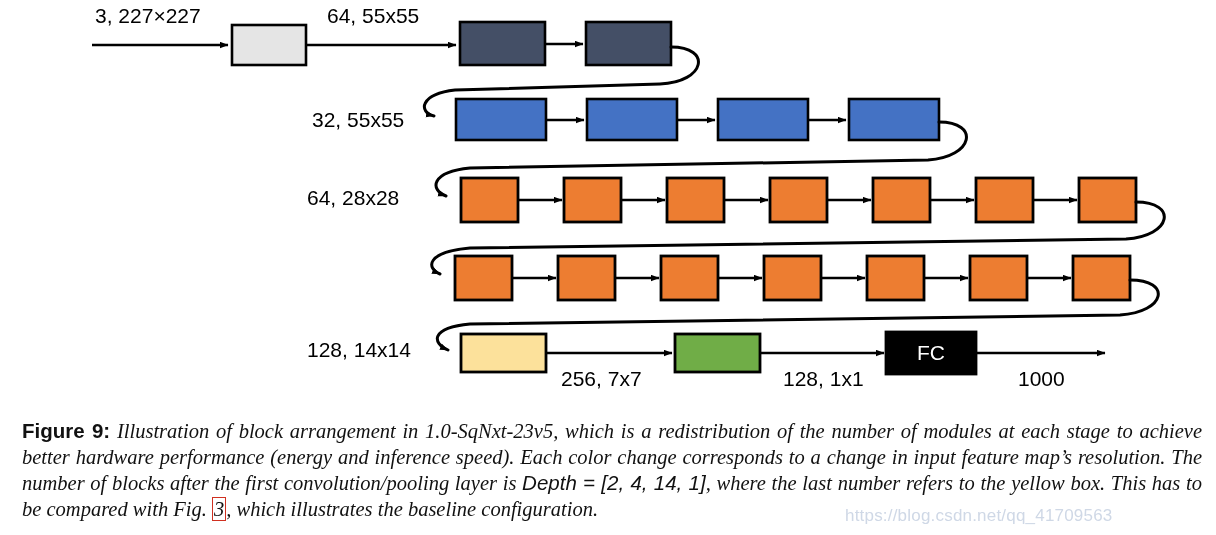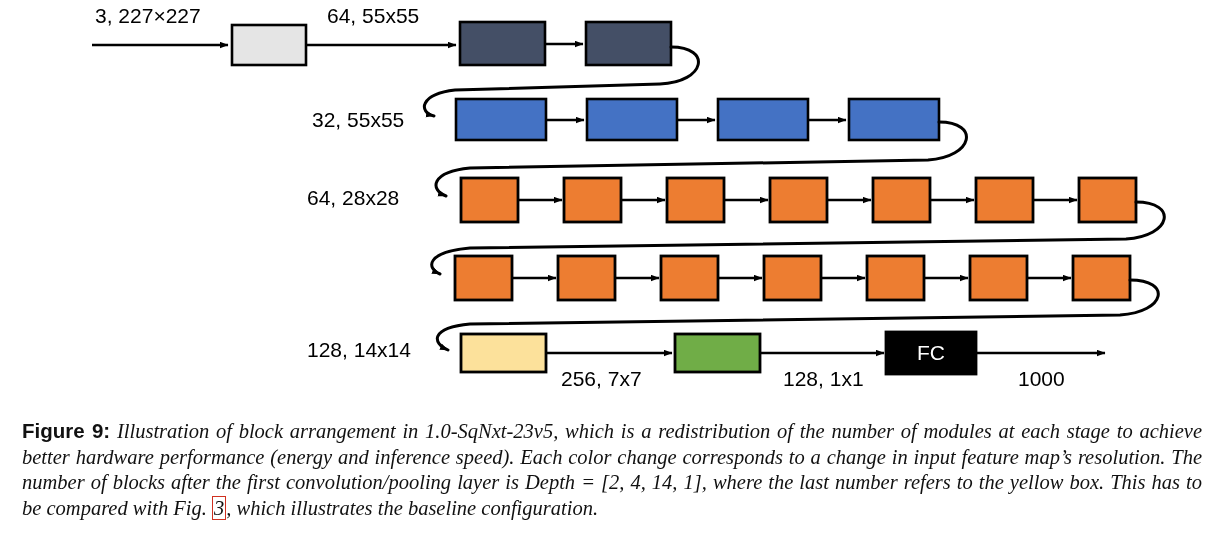--- a/index.html
+++ b/index.html
@@ -49,21 +49,21 @@
     color: #111111;
     text-align: justify;
     font-style: italic;
   }
   .caption .figlabel {
     font-weight: bold;
     font-style: normal;
     font-family: Liberation Sans, sans-serif;
   }
   .caption .mathy {
-    font-family: Liberation Serif, serif;
+    font-family: Liberation Sans, sans-serif;
     font-style: italic;
   }
   .linkbox {
     border: 1px solid #d03020;
     padding: 0 1px;
     color: #111111;
   }
   .watermark {
     position: absolute;
     left: 845px;
@@ -167,14 +167,15 @@
 
     <text class="box-label" x="1018" y="386">1000</text>
     <line x1="976" y1="353" x2="1105" y2="353" stroke="#000" stroke-width="2.6" marker-end="url(#arrow)"></line>
   </svg>
 
   <div class="caption">
     <span class="figlabel">Figure 9:</span>
     <span>Illustration of block arrangement in 1.0-SqNxt-23v5, which is a redistribution of the number of modules at each stage to achieve better hardware performance (energy and inference speed). Each color change corresponds to a change in input feature map’s resolution. The number of blocks after the first convolution/pooling layer is </span><span class="mathy">Depth = [2, 4, 14, 1]</span><span>, where the last number refers to the yellow box. This has to be compared with Fig. </span><span class="linkbox">3</span><span>, which illustrates the baseline configuration.</span>
   </div>
 
+  <div class="watermark">https://blog.csdn.net/qq_41709563</div>
 
 </div>
 
 </body></html>

